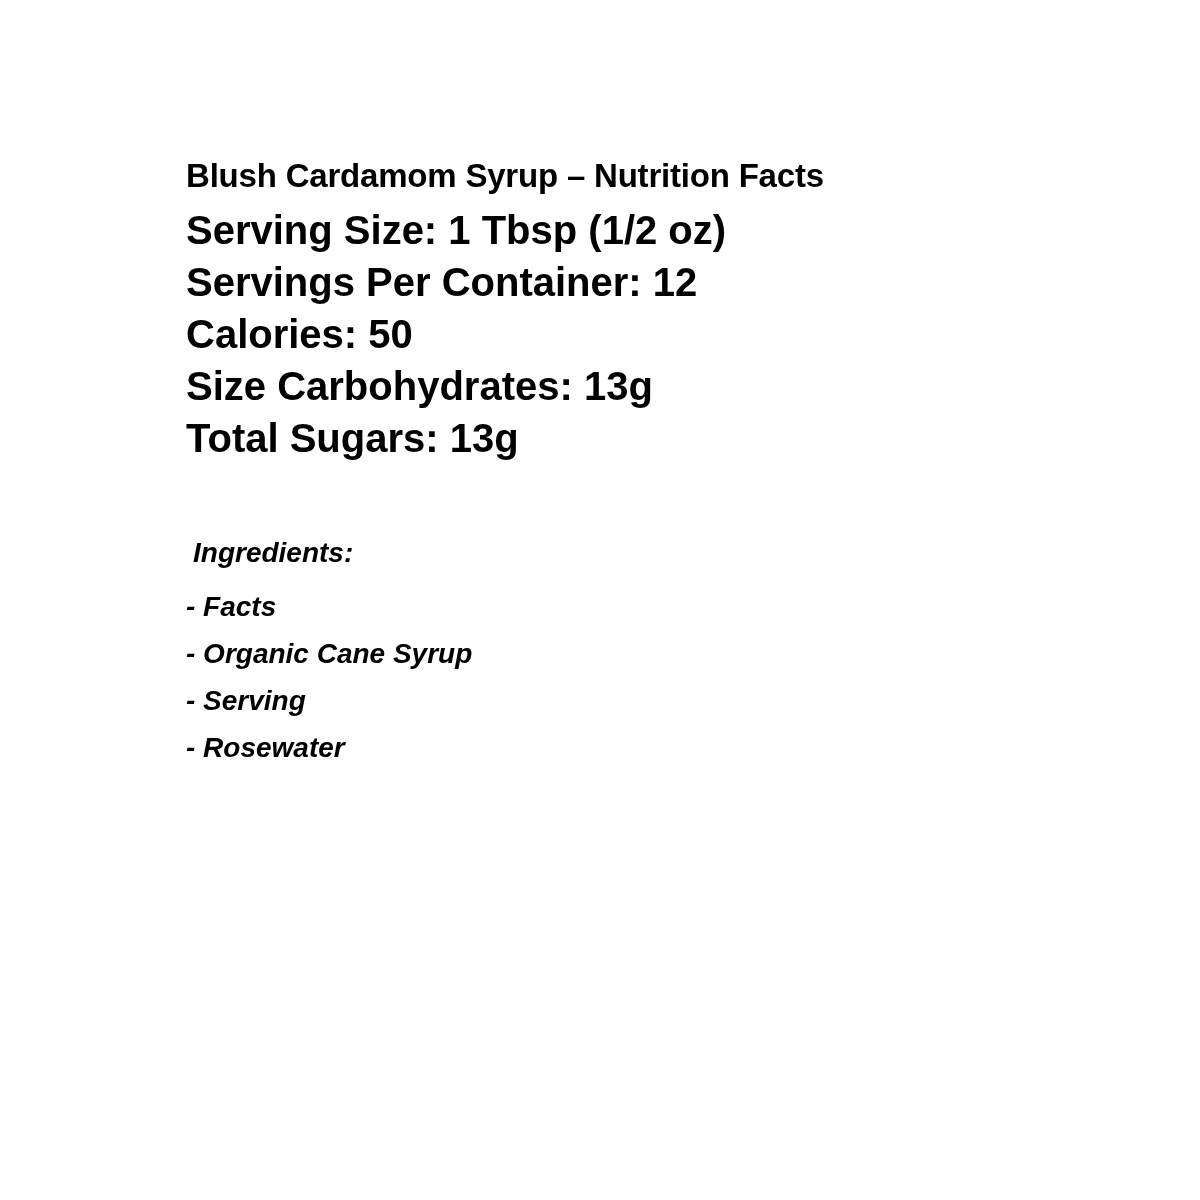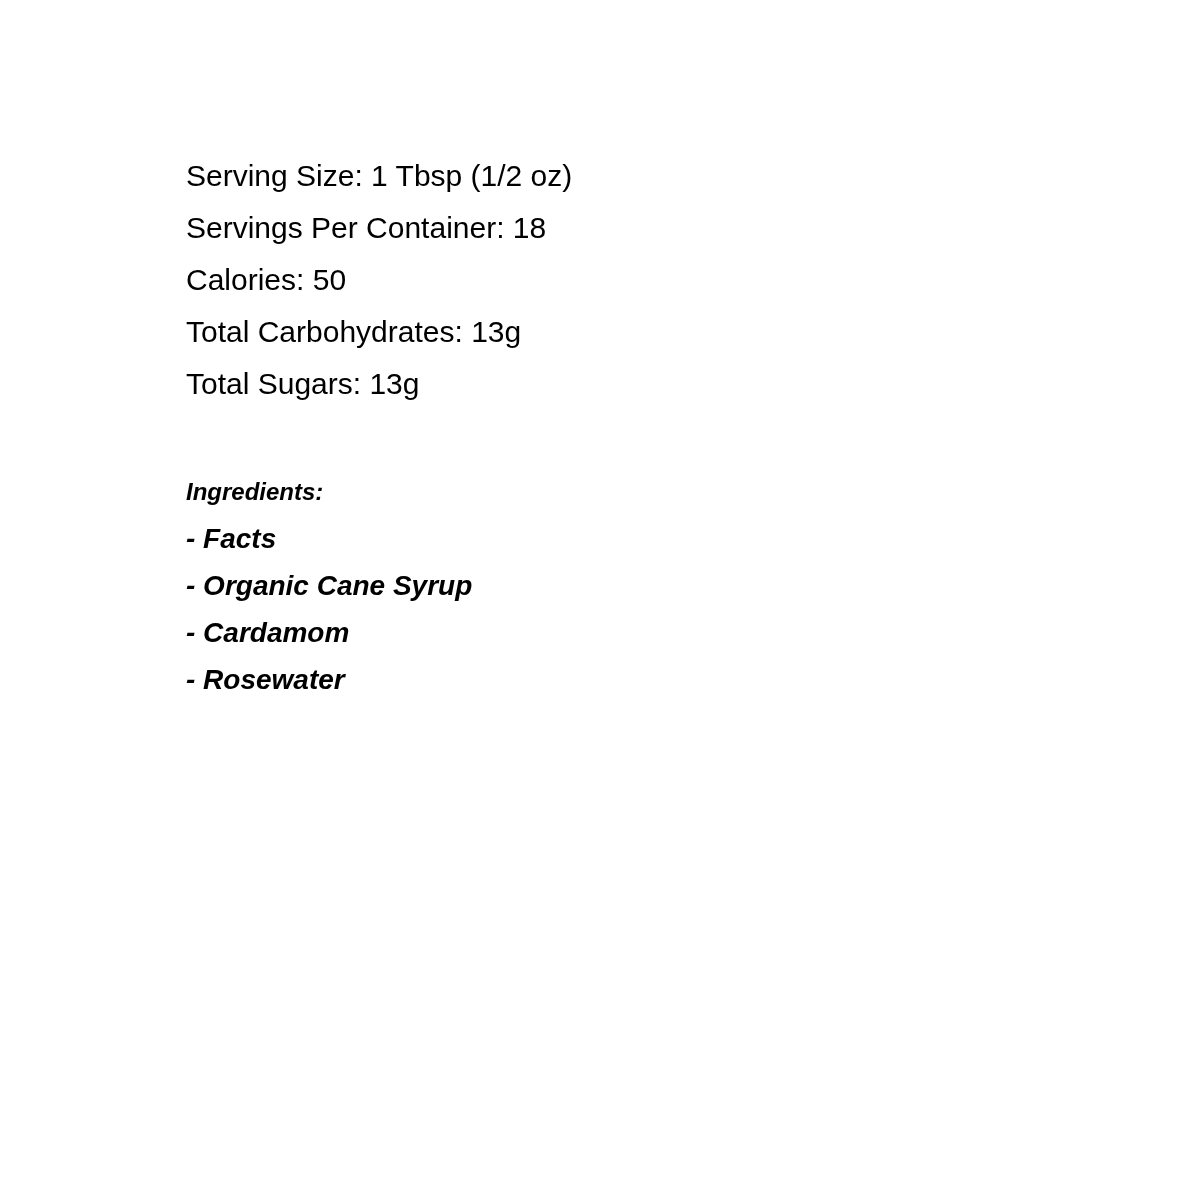--- a/index.html
+++ b/index.html
@@ -28,67 +28,68 @@
     letter-spacing: -0.2px;
     margin: 0 0 2px 0;
     white-space: nowrap;
   }
   .facts-list {
     list-style: none;
     margin: 0;
     padding: 0;
   }
   .facts-list li {
-    font-size: 30px;
-    font-weight: normal;
+    font-size: 40px;
+    font-weight: bold;
     line-height: 52px;
     white-space: nowrap;
   }
   .spacer {
     height: 58px;
   }
   .ingredients-heading {
-    font-size: 24px;
+    font-size: 28px;
     font-weight: bold;
     font-style: italic;
     line-height: 47px;
-    margin: 0;
+    margin: 7px;
     white-space: nowrap;
   }
   .ingredients-list {
     list-style: none;
     margin: 0;
     padding: 0;
   }
   .ingredients-list li {
     font-size: 28px;
     font-weight: bold;
     font-style: italic;
     line-height: 47px;
     white-space: nowrap;
   }
 </style>
 </head>
 <body>
 
 <div class="page">
 
+  <h1 class="doc-title">Blush Cardamom Syrup – Nutrition Facts</h1>
 
   <ul class="facts-list">
     <li>Serving Size: 1 Tbsp (1/2 oz)</li>
-    <li>Servings Per Container: 18</li>
+    <li>Servings Per Container: 12</li>
     <li>Calories: 50</li>
-    <li>Total Carbohydrates: 13g</li>
+    <li>Size Carbohydrates: 13g</li>
     <li>Total Sugars: 13g</li>
   </ul>
 
   <div class="spacer"></div>
 
   <p class="ingredients-heading">Ingredients:</p>
 
   <ul class="ingredients-list">
     <li>- Facts</li>
     <li>- Organic Cane Syrup</li>
-    <li>- Cardamom</li>
+    <li>- Serving</li>
     <li>- Rosewater</li>
   </ul>
 
 </div>
 
 </body></html>

